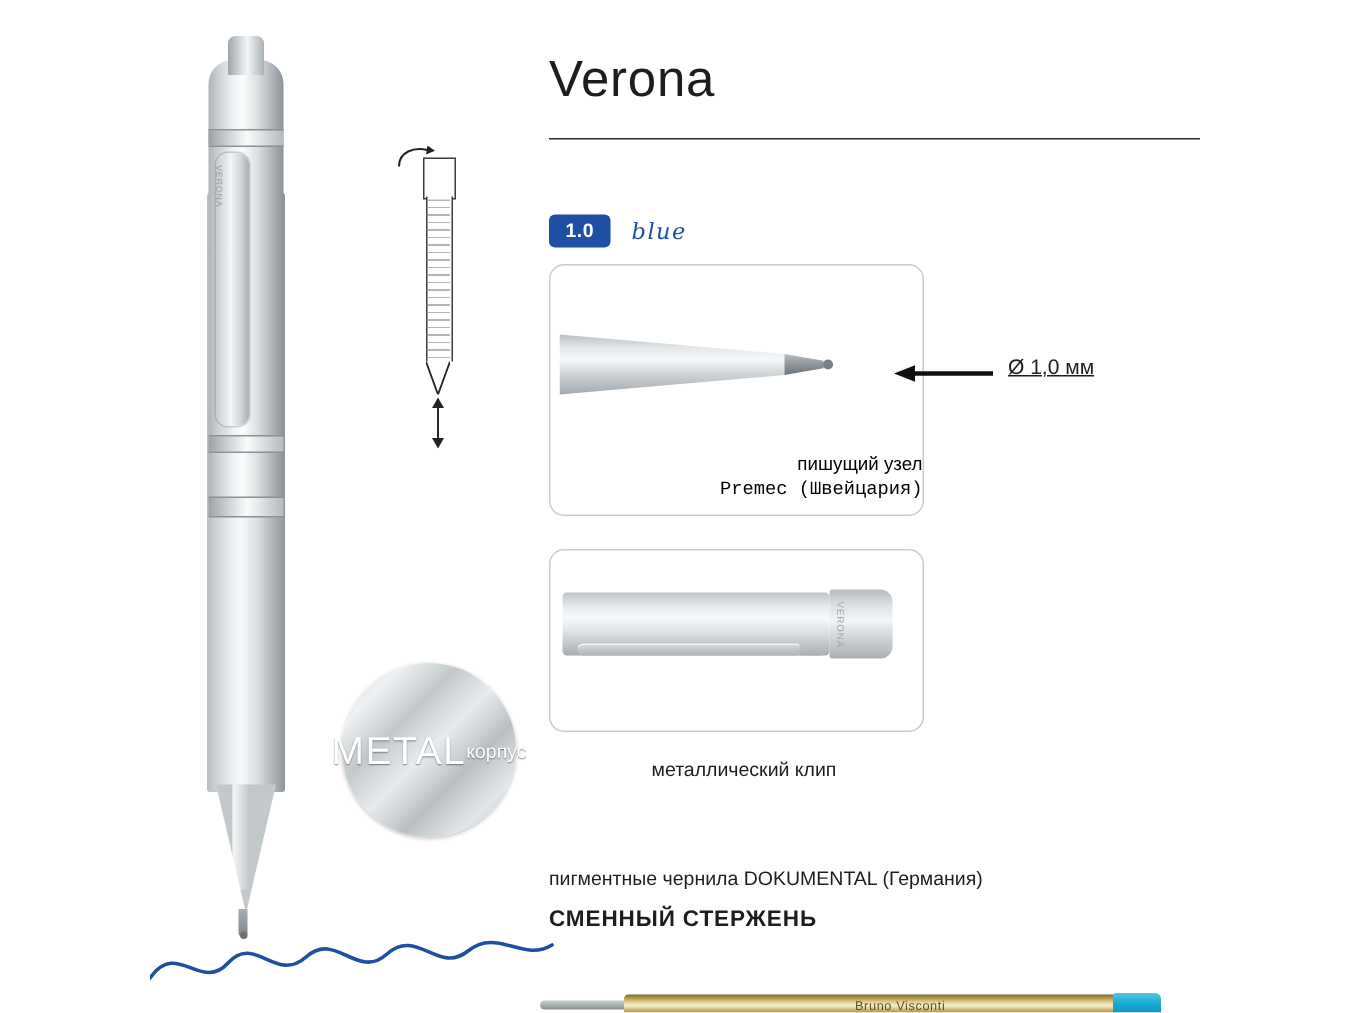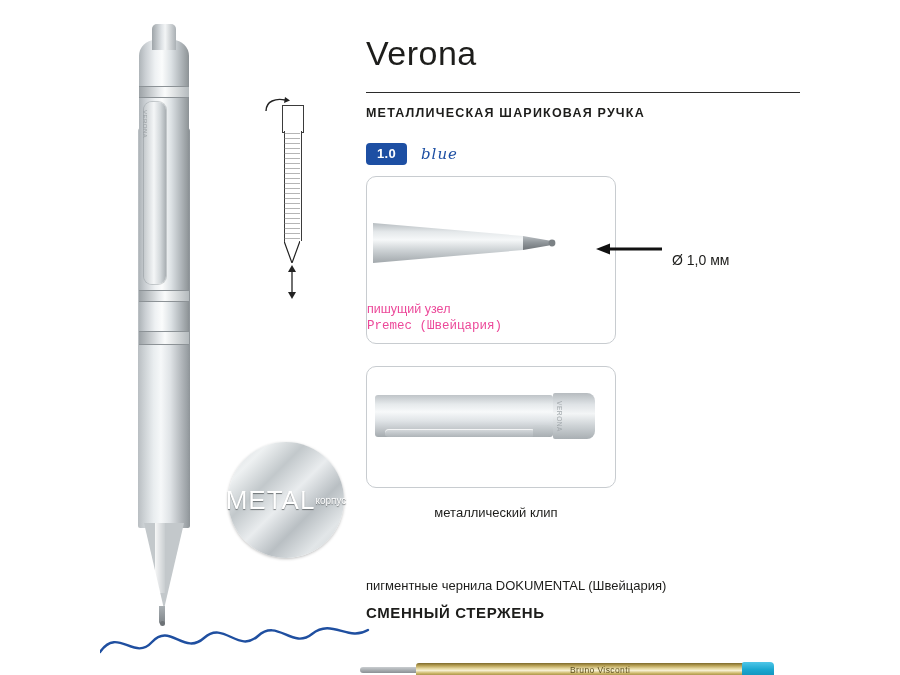--- a/index.html
+++ b/index.html
@@ -255,42 +255,43 @@
     position: absolute;
     left: 6px;
     top: 42px;
     width: 192px;
     height: 48px;
   }
   .tip-label {
     position: absolute;
     left: 0;
     width: 248px;
-    text-align: left;
+    text-align: right;
     font-size: 12.5px;
-    color: #ec4899;
+    color: #000000;
     line-height: 17px;
   }
   .tip-label.l1 { top: 124px; }
   .tip-label.l2 { top: 141px; }
   .smallcaps { font-size: 12.5px; font-family: Liberation Mono, monospace; }
 
   .dim-arrow {
     position: absolute;
     left: 596px;
     top: 243px;
     width: 66px;
     height: 12px;
   }
   .dim-text {
     position: absolute;
     left: 672px;
-    top: 252px;
+    top: 236px;
     font-size: 14px;
     color: #1d1d1b;
+    text-decoration: underline;
   }
 
   
   .clip-body {
     position: absolute;
     left: 8px;
     top: 28px;
     width: 178px;
     height: 42px;
     background: linear-gradient(to bottom,
@@ -365,21 +366,21 @@
     justify-content: center;
   }
   .metal-title {
     font-size: 26px;
     color: #ffffff;
     letter-spacing: 1px;
     text-shadow: 0 1px 1px rgba(90,95,98,0.8);
     font-weight: 400;
   }
   .metal-sub {
-    font-size: 10px;
+    font-size: 13px;
     color: #ffffff;
     margin-top: 0;
     text-shadow: 0 1px 1px rgba(90,95,98,0.8);
   }
 
   
   .ink-line {
     position: absolute;
     left: 366px;
     top: 578px;
@@ -480,21 +481,20 @@
     </svg>
     <svg class="mech-dbl-arrow" viewBox="0 0 14 34">
       <line x1="7" y1="5" x2="7" y2="29" stroke="#222" stroke-width="1.3"></line>
       <polygon points="7,0 11,7 3,7" fill="#222"></polygon>
       <polygon points="7,34 3,27 11,27" fill="#222"></polygon>
     </svg>
   </div>
 
   <div class="title">Verona</div>
   <div class="title-rule"></div>
-  <div class="subtitle">МЕТАЛЛИЧЕСКАЯ ШАРИКОВАЯ РУЧКА</div>
 
   <div class="badge-row">
     <span class="badge">1.0</span>
     <span class="badge-script">blue</span>
   </div>
 
   <div class="card card1">
     <svg class="tipcone" viewBox="0 0 192 48">
       <defs>
         <linearGradient id="gcone" x1="0" y1="0" x2="0" y2="1">
@@ -531,21 +531,21 @@
     <div class="clip-end"></div>
     <div class="clip-engrave">VERONA</div>
   </div>
   <div class="clip-caption">металлический клип</div>
 
   <div class="metal-circle">
     <div class="metal-title">METAL</div>
     <div class="metal-sub">корпус</div>
   </div>
 
-  <div class="ink-line">пигментные чернила DOKUMENTAL (Швейцария)</div>
+  <div class="ink-line">пигментные чернила DOKUMENTAL (Германия)</div>
   <div class="refill-label">СМЕННЫЙ СТЕРЖЕНЬ</div>
 
   <svg class="squiggle" viewBox="0 0 280 52">
     <path d="M0,40 C18,14 34,50 52,30 C70,10 84,44 104,26 C124,8 138,42 158,24
              C178,6 192,38 212,22 C232,6 248,30 268,18" fill="none" stroke="#1f4fa0" stroke-width="2.4" stroke-linecap="round"></path>
   </svg>
 
   <div class="refill">
     <div class="refill-tip"></div>
     <div class="refill-tube"></div>

